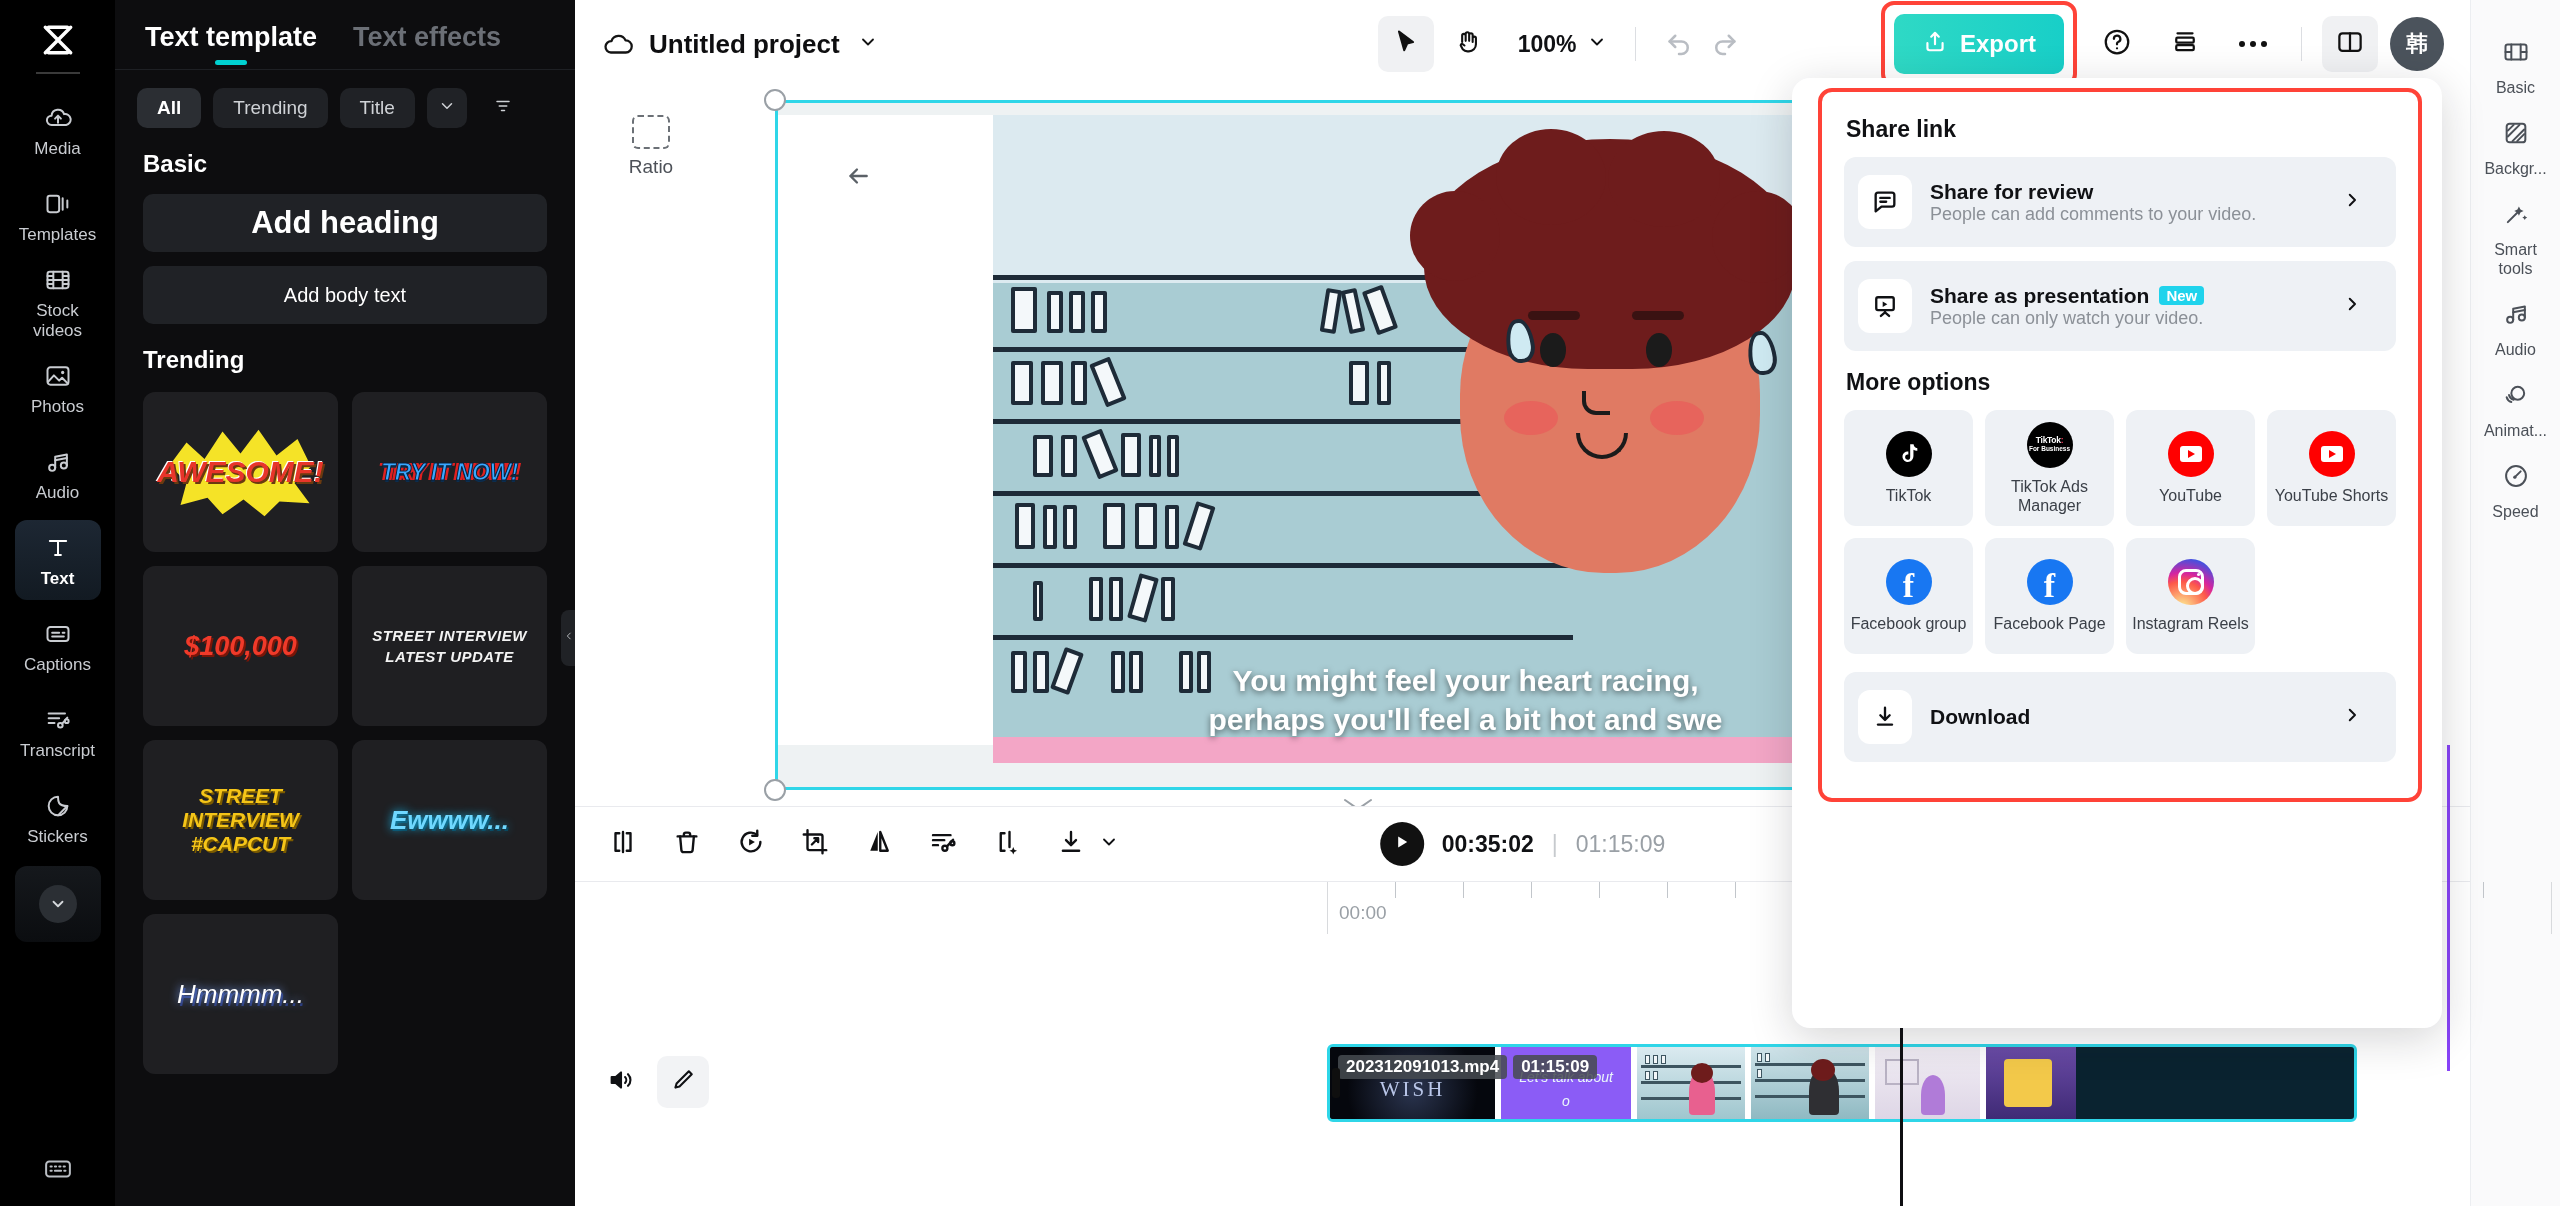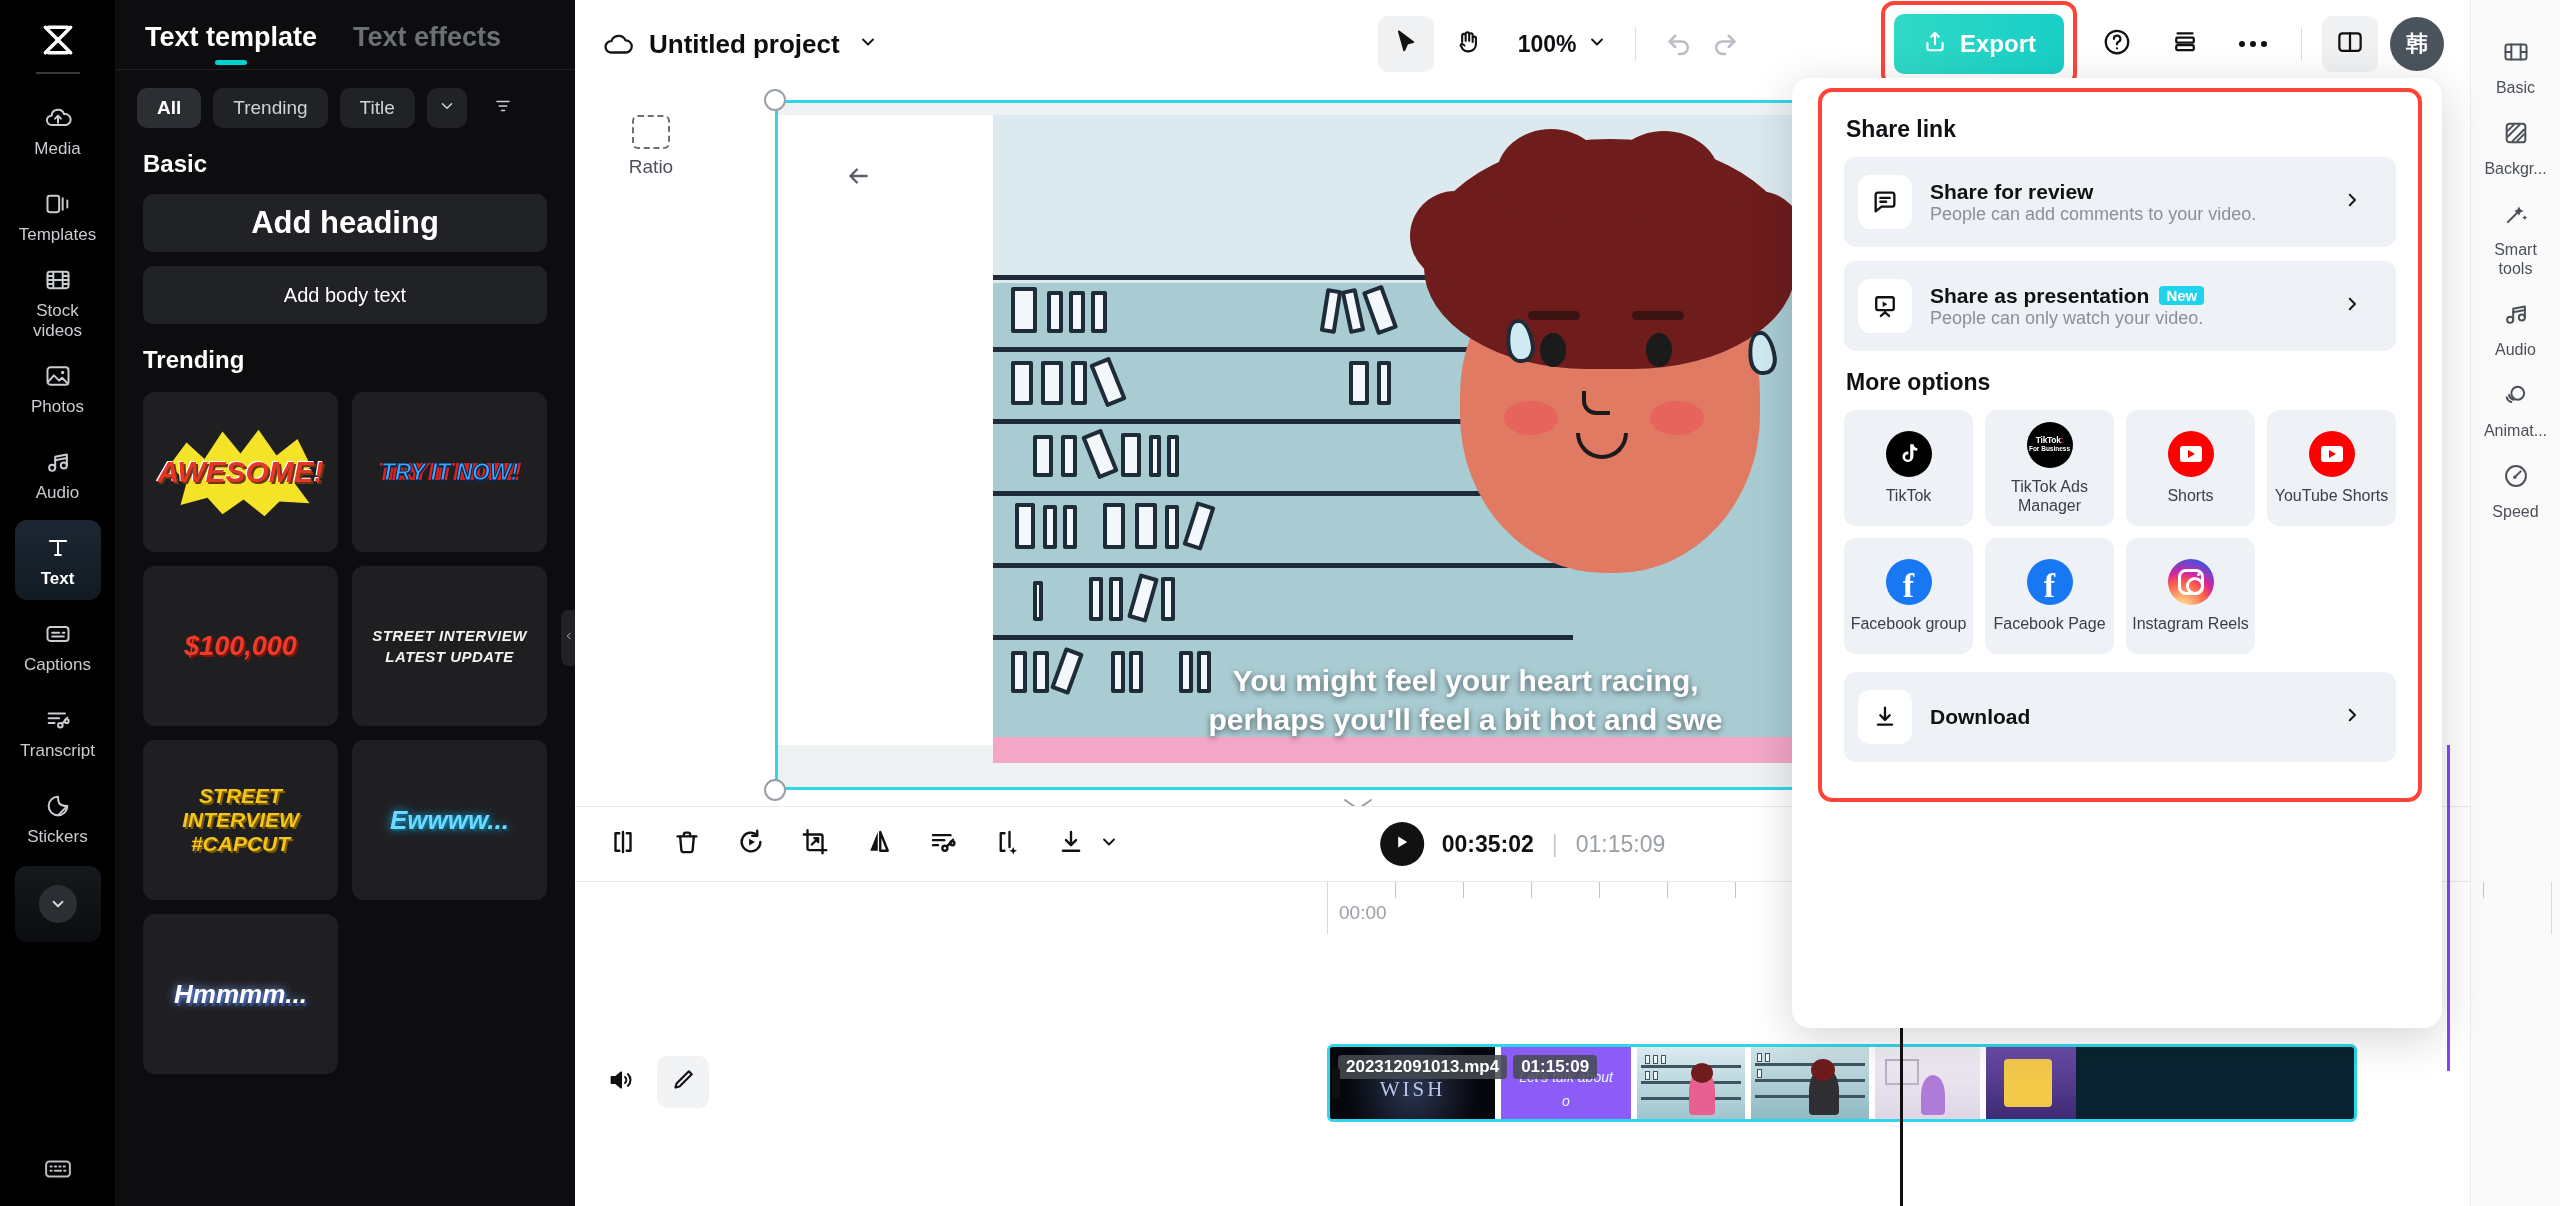--- a/index.html
+++ b/index.html
@@ -103,21 +103,21 @@
            text-shadow: 2px 2px 0 #6b3a10, -1px -1px 0 #fff; }
   .awe-burst { position:absolute; width: 150px; height: 92px; background: #f5e327;
     clip-path: polygon(3% 42%,14% 18%,26% 36%,38% 6%,50% 30%,62% 4%,74% 32%,88% 14%,97% 44%,86% 62%,96% 84%,76% 82%,66% 98%,52% 80%,38% 96%,28% 78%,10% 86%,14% 62%); }
   .tt-money { font-size: 27px; font-style: italic; color:#f03a2a; text-shadow: 2px 2px 0 #7a1508; }
   .tt-street2 { font-size: 15px; font-style: italic; font-weight: bold; color:#f3f3f3; letter-spacing:0.5px; }
   .tt-street { font-size: 21px; font-style: italic; color:#f5c518; text-shadow: 2px 2px 0 #7a5a00; line-height:1.15; }
   .tt-sub { font-size: 25px; font-weight:bold; color:#e8352a; font-style:italic; }
   .tt-sub-s { font-size: 10px; color:#cfcfcf; font-weight:normal; font-style:normal; display:block; margin-top:4px;}
   .tt-eww { font-size: 26px; font-style: italic; font-weight:bold; color:#6fd8ff;
            text-shadow: 0 0 10px #17b6e8, 2px 2px 0 #0a3d52; }
-  .tt-hmm { font-size: 26px; font-style: italic; font-weight:bold; color:#ffffff;
+  .tt-hmm { font-size: 26px; font-style: italic; font-weight:normal; color:#ffffff;
            text-shadow: 0 0 10px #7aa3ff, 2px 3px 0 #2a3a7a; }
 
   .panel-collapse {
     position: absolute; right: -2px; top: 610px; width: 16px; height: 56px;
     background: #202226; border-radius: 8px 0 0 8px;
     display:flex; align-items:center; justify-content:center; cursor:pointer; z-index: 6;
   }
   .panel-collapse svg { width:10px; height:14px; stroke:#cfd2d6; stroke-width:2; fill:none; }
 
   
@@ -1069,21 +1069,21 @@
         <span class="s-ic ic-tiktokads">
           <span style="letter-spacing:-0.3px">TikTok<span style="color:#ff3b5c">:</span></span>
           <span style="font-size:6.5px;margin-top:1px">For Business</span>
         </span>
         <span class="s-l">TikTok Ads Manager</span>
       </div>
       <div class="soc">
         <span class="s-ic ic-yt">
             <span class="pl"></span>
           </span>
-        <span class="s-l">Shorts</span>
+        <span class="s-l">YouTube</span>
       </div>
       <div class="soc">
         <span class="s-ic ic-yt">
             <span class="pl"></span>
           </span>
         <span class="s-l">YouTube Shorts</span>
       </div>
       <div class="soc">
         <span class="s-ic ic-fb">
             <span class="f">f</span>

